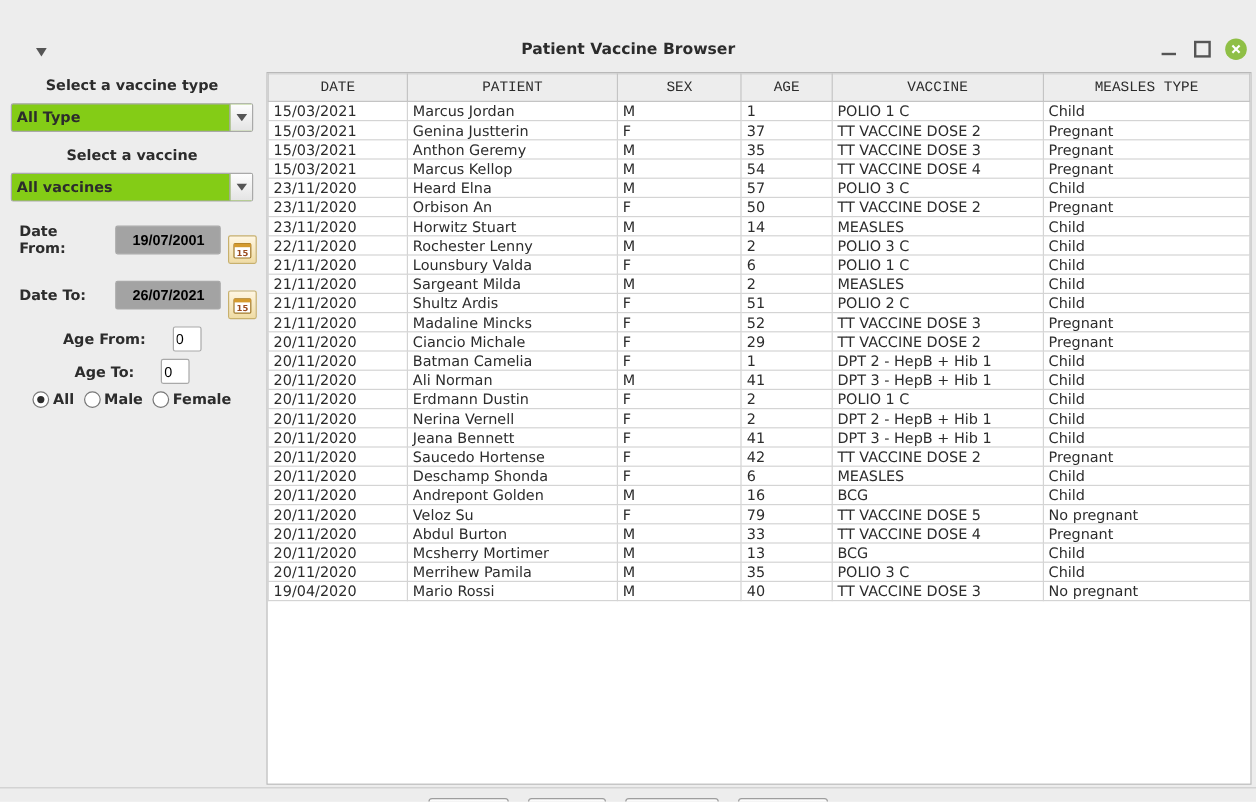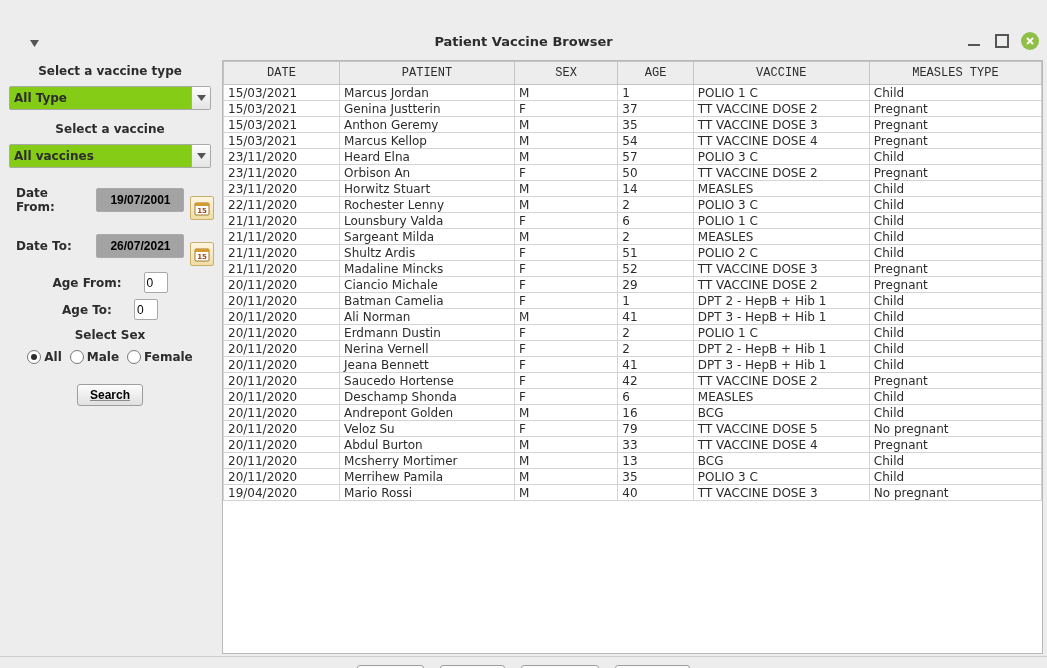--- a/index.html
+++ b/index.html
@@ -323,39 +323,35 @@
 
     <div class="age-row">
       <label>Age From:</label>
       <input class="age-input" value="0" style="">
     </div>
     <div class="age-row">
       <label>Age To:</label>
       <input class="age-input" value="0" style="">
     </div>
 
-    <div class="side-label" style="margin-top:8px;">Select Sex</div>
     <div class="sex-row">
       <div class="sex-opt">
         <span class="radio checked"></span>
         <span>All</span>
       </div>
       <div class="sex-opt">
         <span class="radio"></span>
         <span>Male</span>
       </div>
       <div class="sex-opt">
         <span class="radio"></span>
         <span>Female</span>
       </div>
     </div>
 
-    <div class="search-btn-wrap">
-      <button class="btn">Search</button>
-    </div>
   </div>
 
   <div class="table-area">
     <div class="table-scroll">
       <table>
         <thead>
           <tr>
             <th class="col-date">DATE</th>
             <th class="col-pat">PATIENT</th>
             <th class="col-sex">SEX</th>

